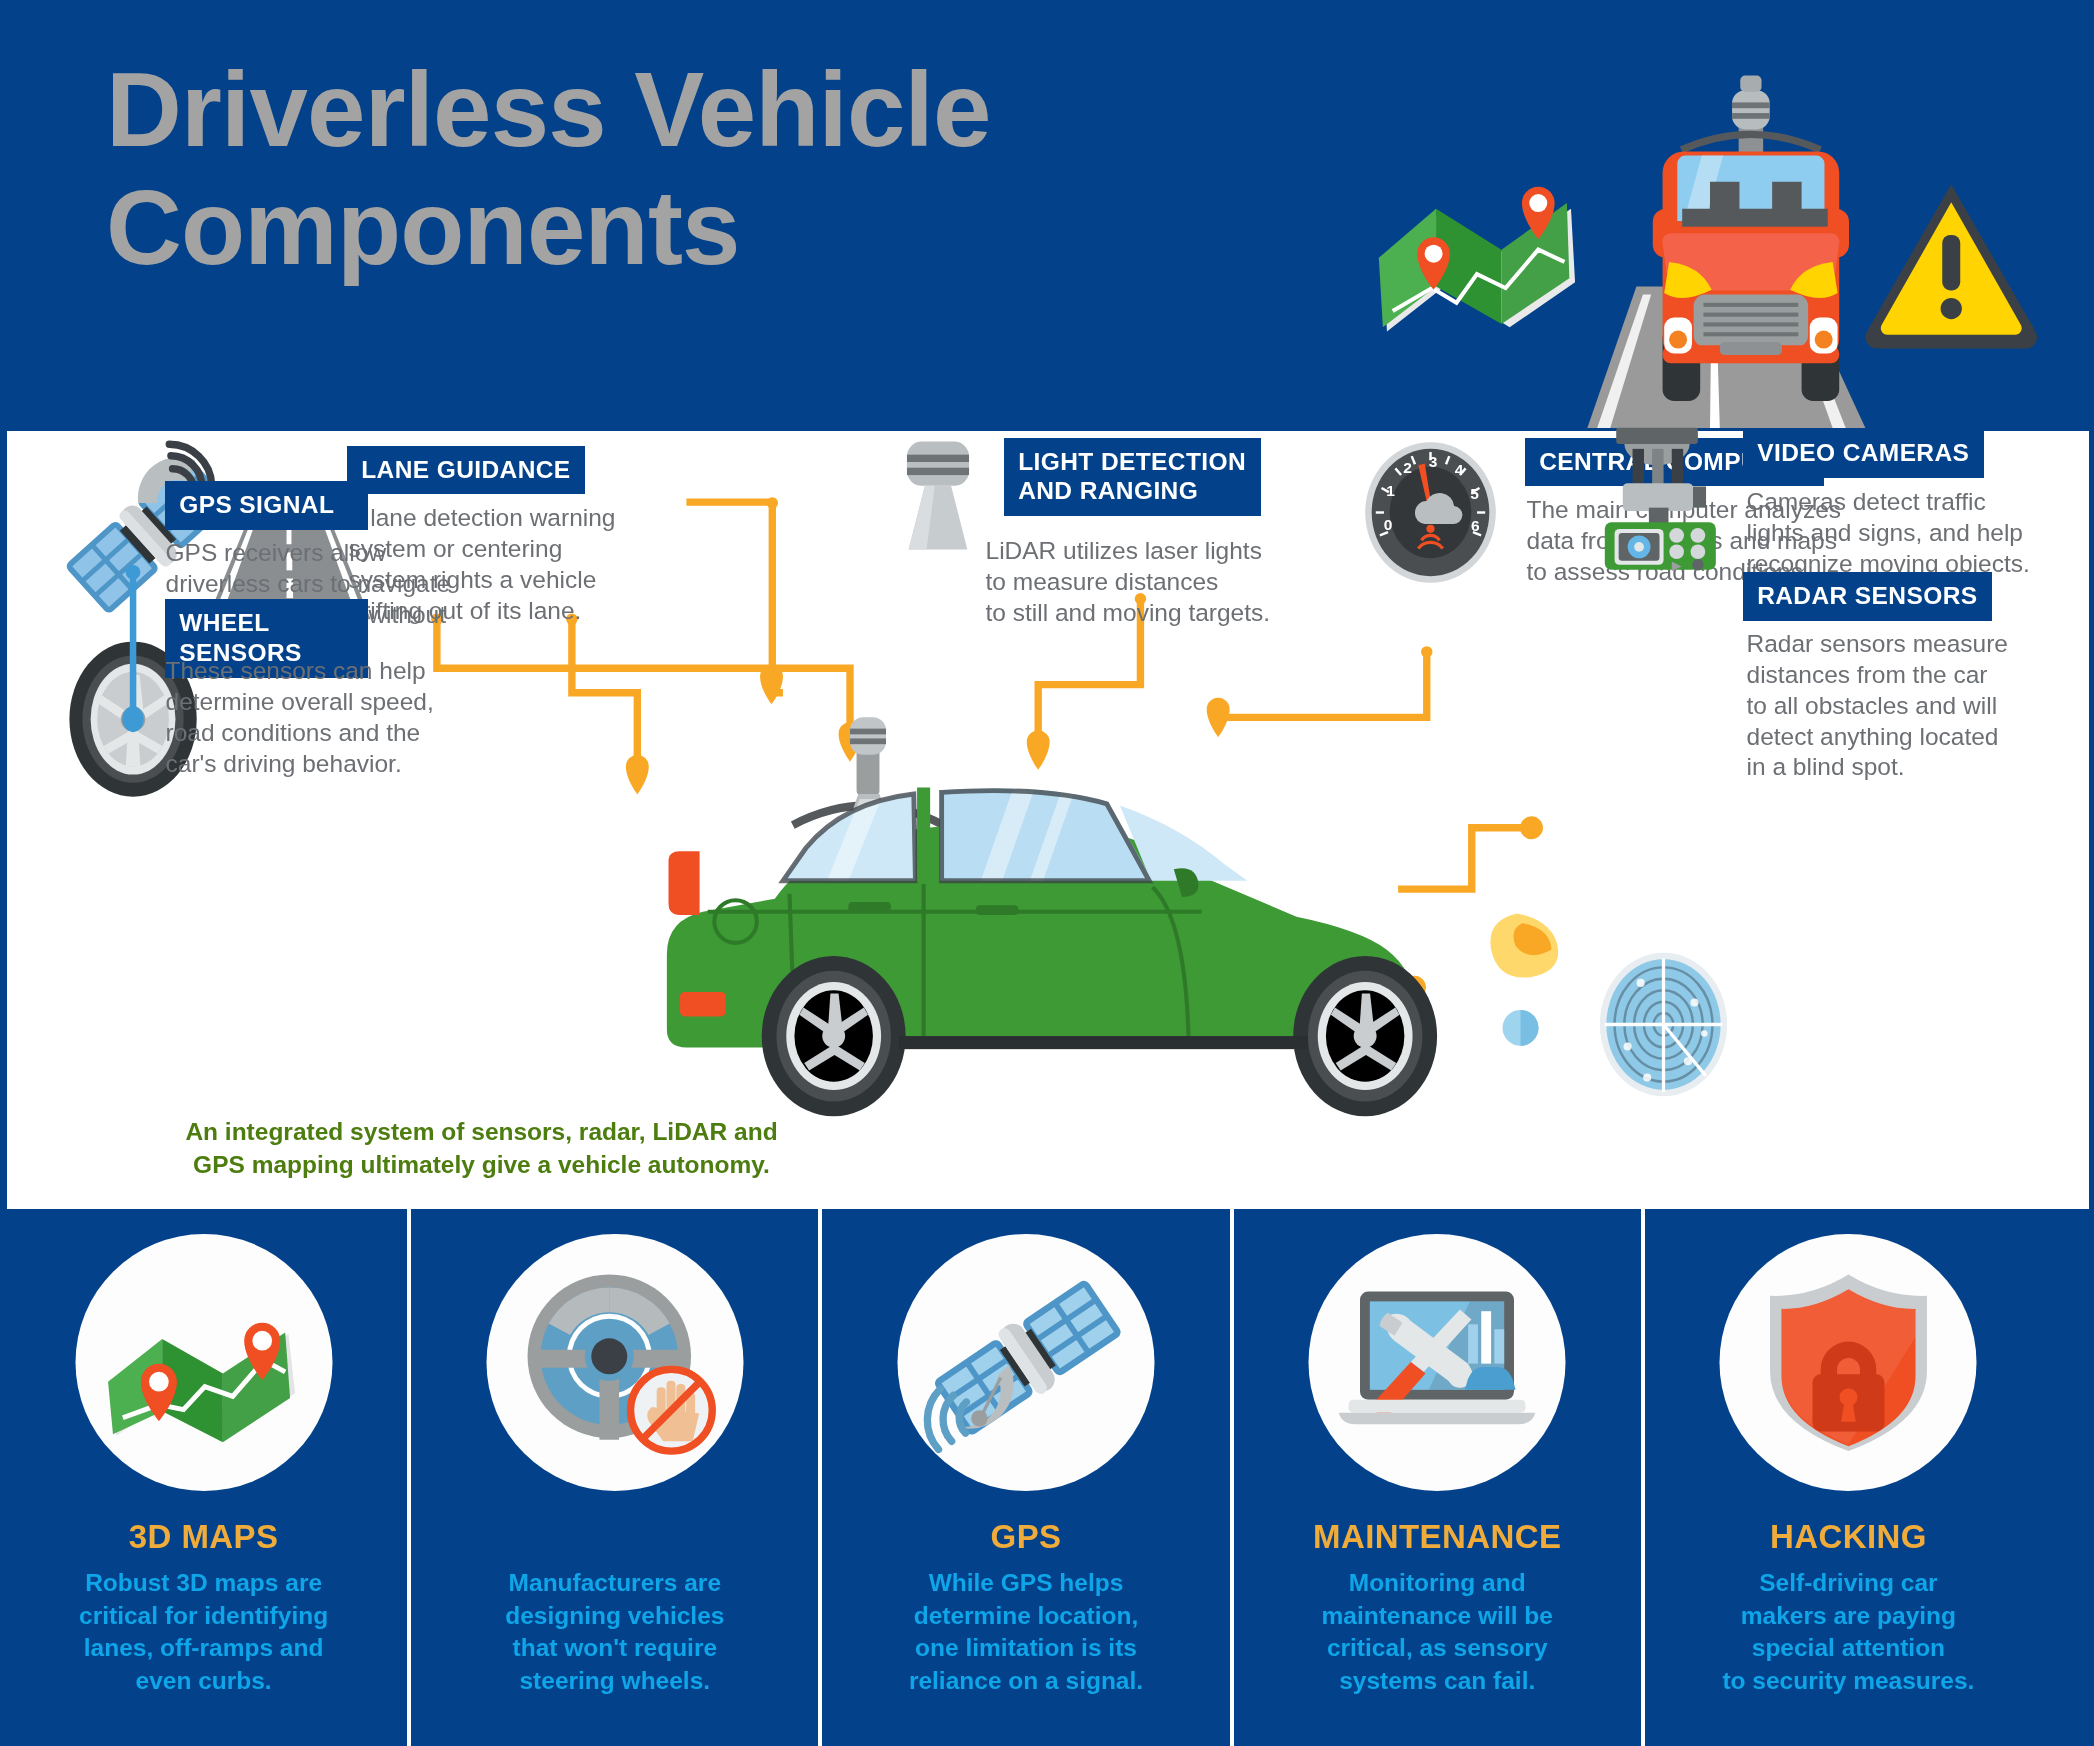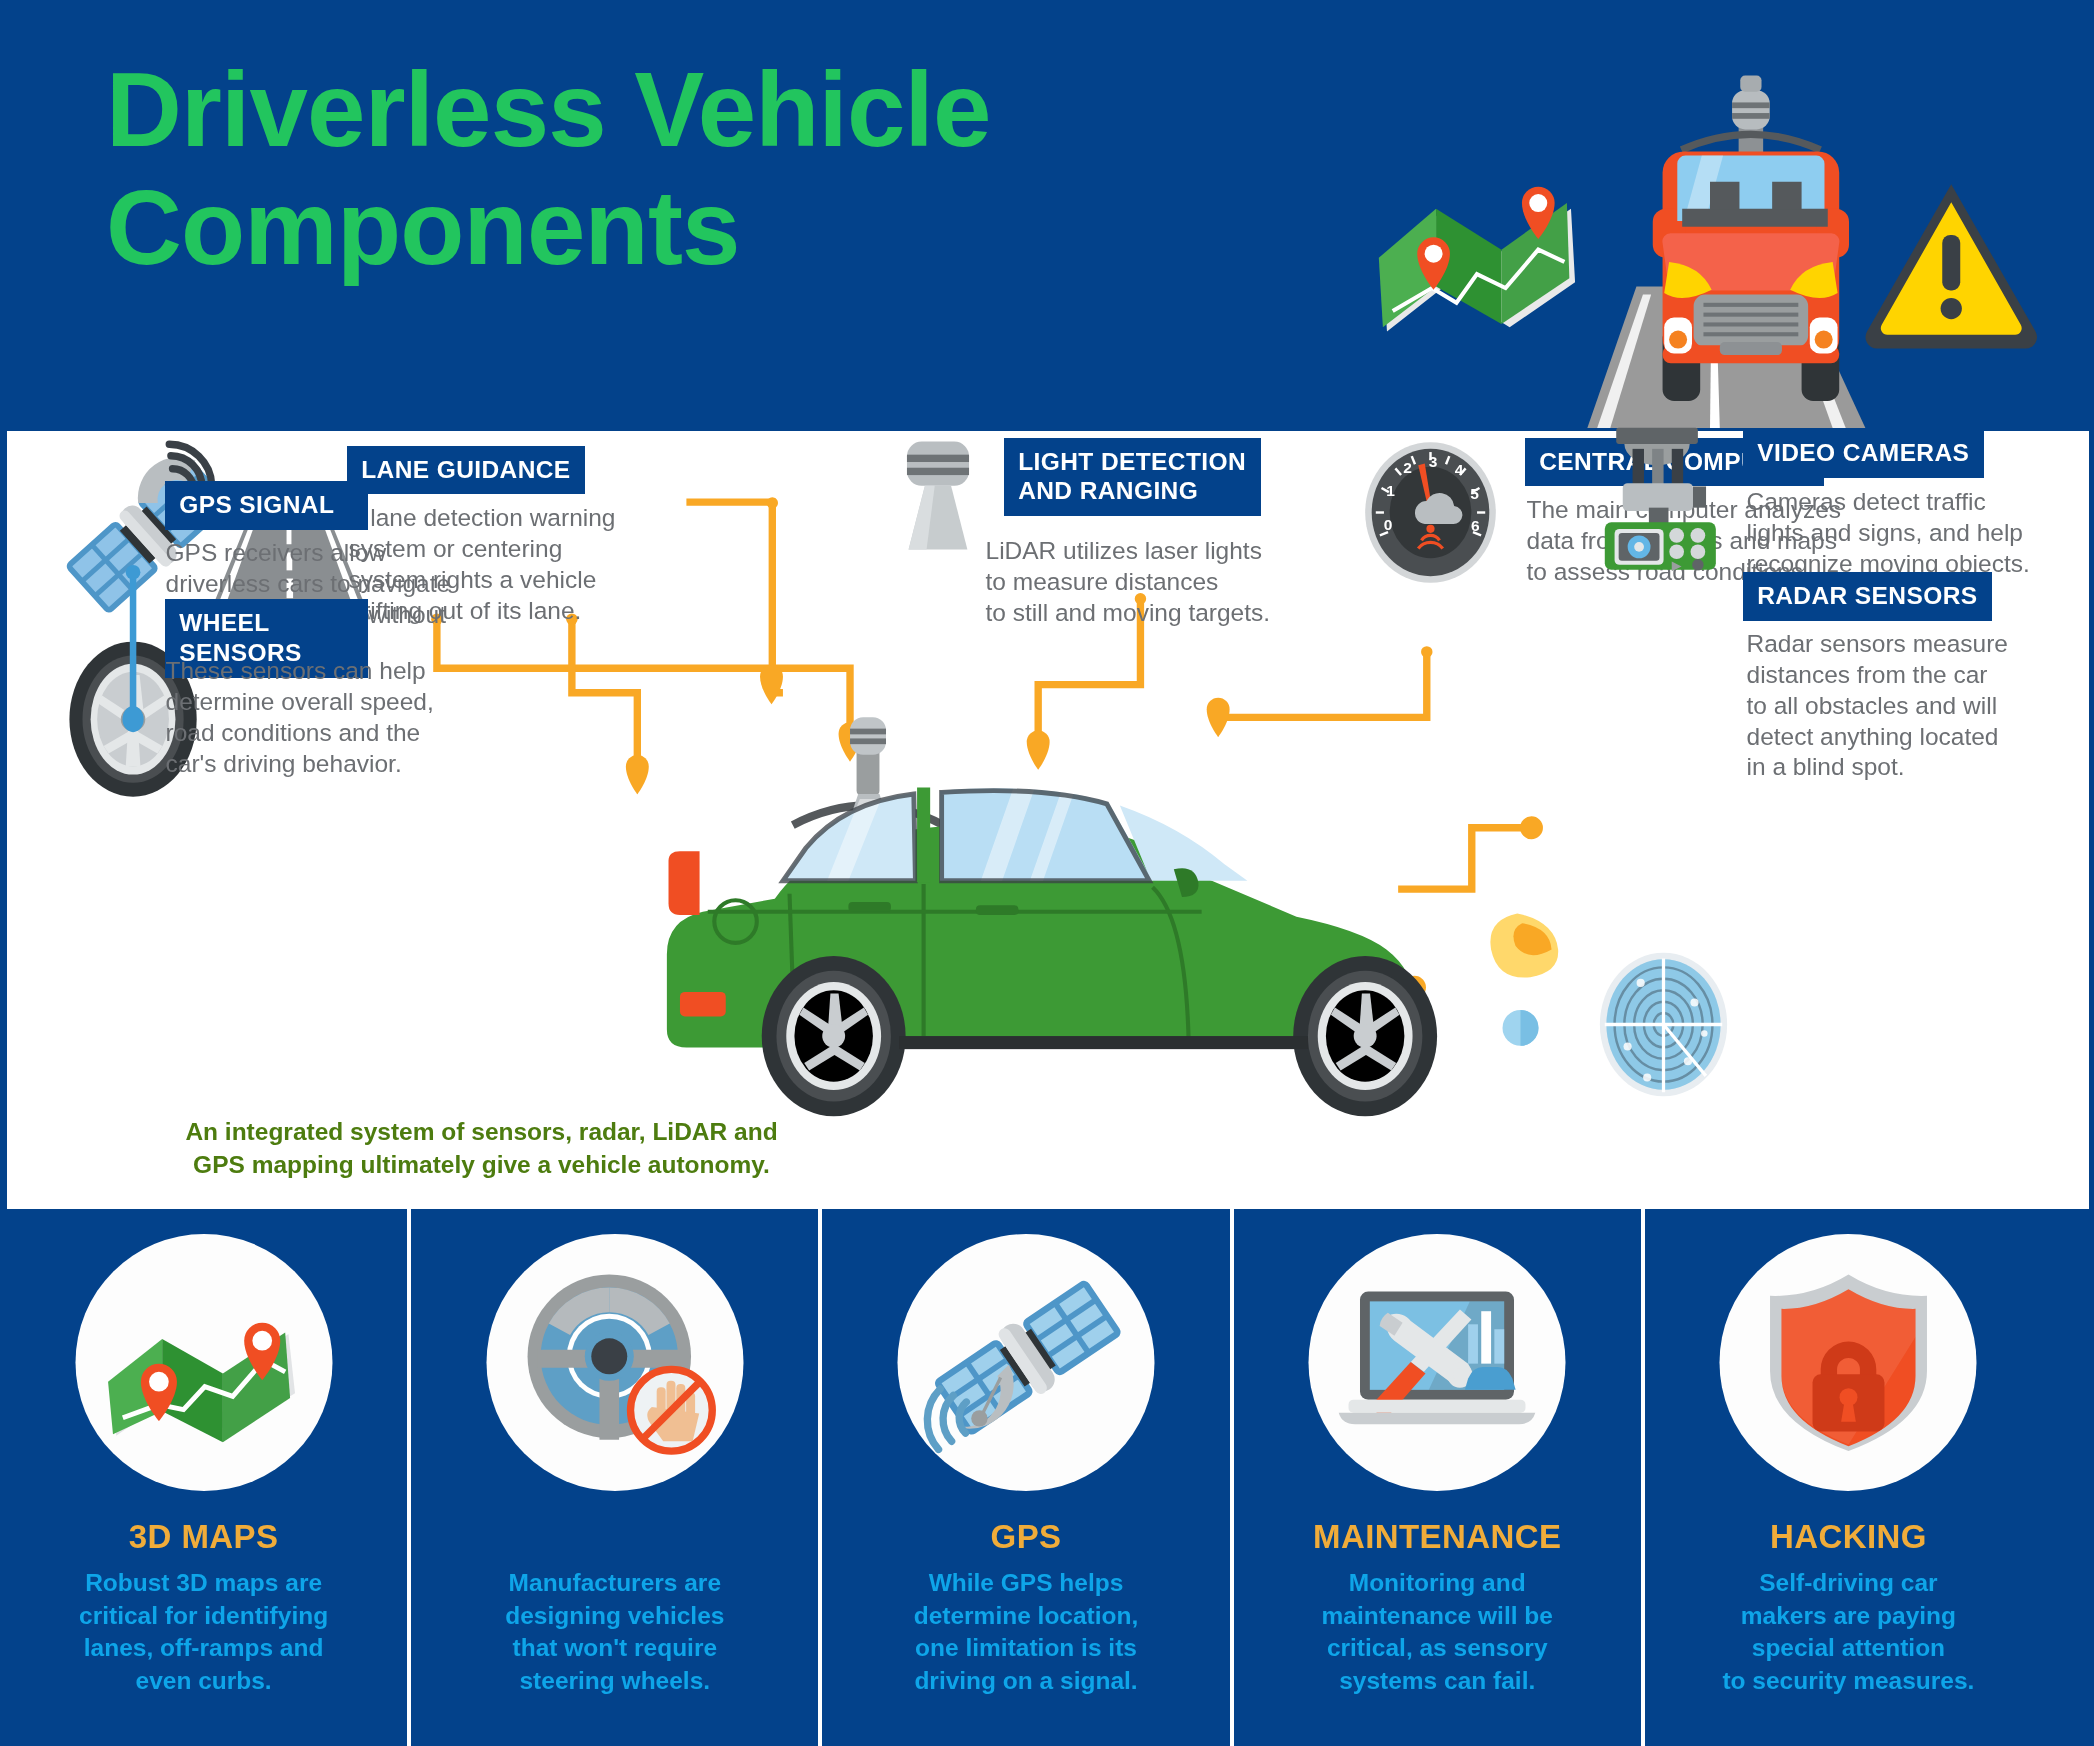--- a/index.html
+++ b/index.html
@@ -9,21 +9,21 @@
     font-family:"Liberation Sans", sans-serif;
     overflow:hidden;
     position:relative;
   }
   .root{position:absolute;inset:0;background:#03428b;}
 
   
   .header{position:absolute;left:0;top:0;width:2095px;height:428px;background:#03428b;overflow:hidden;}
   .title{
     position:absolute;left:106px;top:51px;width:1227px;
-    color:#22c55e;font-weight:bold;font-size:105px;line-height:1.12;
+    color:#a3a3a3;font-weight:bold;font-size:105px;line-height:1.12;
     letter-spacing:-0.8px;
   }
   .title .l2{display:block;}
 
   .hero{position:absolute;left:1342px;top:41px;width:736px;height:387px;}
 
   
   .panel{
     position:absolute;left:6.5px;top:431px;width:2082px;height:778px;
     background:#ffffff;
@@ -597,21 +597,21 @@
               <path d="M-4 44 a40 40 0 0 0 -2 56"></path>
               <path d="M-20 36 a54 54 0 0 0 -2 74"></path>
             </g>
           </g>
         </svg>
       </div>
       <div class="card-title">GPS</div>
       <div class="card-body">While GPS helps
 determine location,
 one limitation is its
-driving on a signal.</div>
+reliance on a signal.</div>
     </div>
 
     <div class="card">
       <div class="circle">
         <svg width="213" height="164" viewBox="0 0 260 200">
           <rect x="36" y="14" width="188" height="132" rx="10" fill="#5f6467"></rect>
           <rect x="48" y="26" width="164" height="108" fill="#7cc0e3"></rect>
           <path d="M170 26 L212 26 L212 134 L120 134z" fill="#3a4046" opacity="0.18"></path>
 
           <g>

